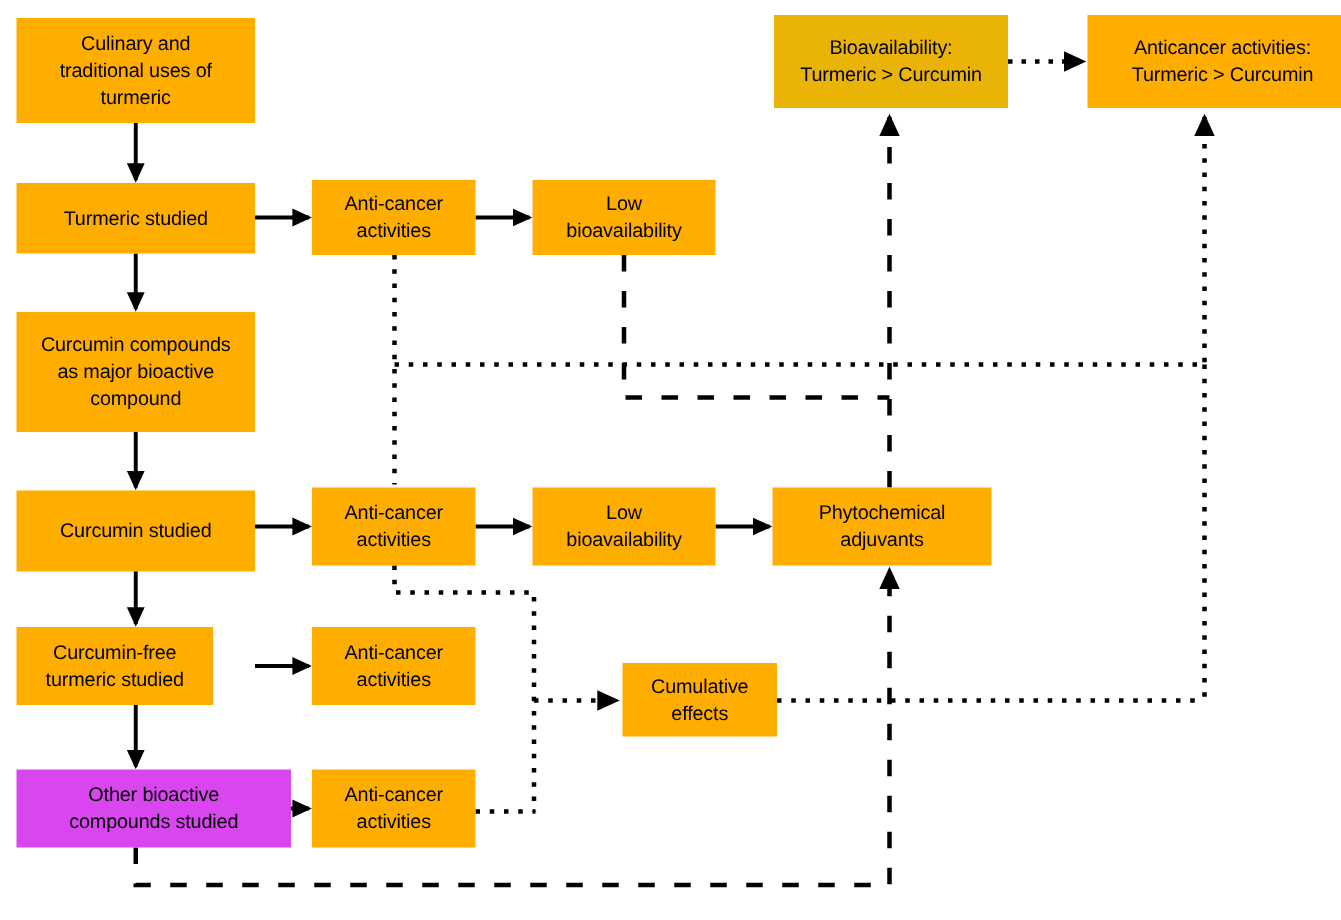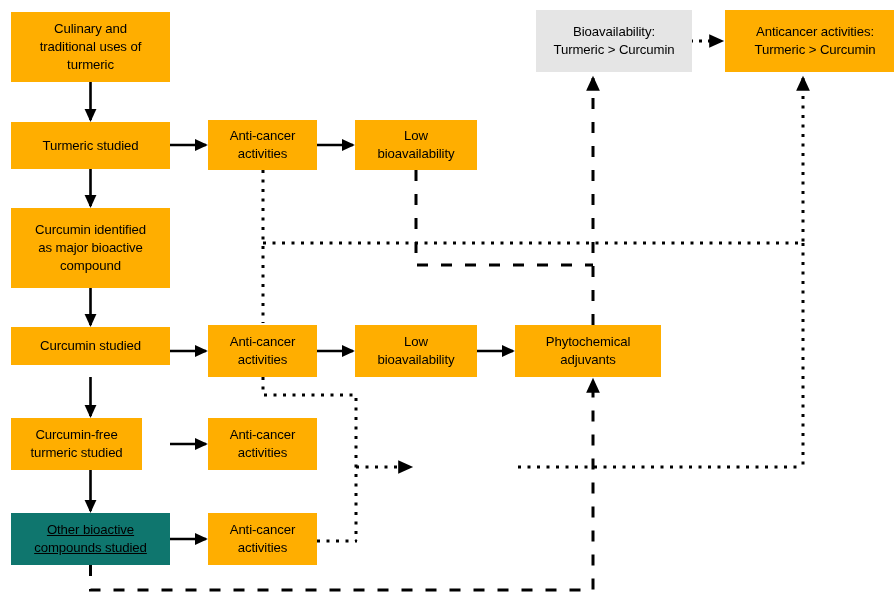--- a/index.html
+++ b/index.html
@@ -88,40 +88,42 @@
 
     <path d="M 593 325 L 593 78" stroke="#000" stroke-width="3" fill="none" stroke-dasharray="11 13" stroke-linecap="butt" marker-end="url(#ah)"></path>
 
     <path d="M 90.5 565 L 90.5 590 L 593 590 L 593 380" stroke="#000" stroke-width="3" fill="none" stroke-dasharray="11 13" stroke-linecap="butt" marker-end="url(#ah)"></path>
   </svg>
 
   <div class="node" style="left: 11px; top: 12px; width: 159px; height: 70px; background: rgb(255, 174, 0); color: rgb(0, 0, 0);">Culinary and
 traditional uses of
 turmeric</div>
   <div class="node" style="left: 11px; top: 122px; width: 159px; height: 47px; background: rgb(255, 174, 0); color: rgb(0, 0, 0);">Turmeric studied</div>
-  <div class="node" style="left: 11px; top: 208px; width: 159px; height: 80px; background: rgb(255, 174, 0); color: rgb(0, 0, 0);">Curcumin identified
+  <div class="node" style="left: 11px; top: 208px; width: 159px; height: 80px; background: rgb(255, 174, 0); color: rgb(0, 0, 0);">Curcumin compounds
 as major bioactive
 compound</div>
-  <div class="node" style="left: 11px; top: 327px; width: 159px; height: 38px; background: rgb(255, 174, 0); color: rgb(0, 0, 0);">Curcumin studied</div>
+  <div class="node" style="left: 11px; top: 327px; width: 159px; height: 54px; background: rgb(255, 174, 0); color: rgb(0, 0, 0);">Curcumin studied</div>
   <div class="node" style="left: 11px; top: 418px; width: 131px; height: 52px; background: rgb(255, 174, 0); color: rgb(0, 0, 0);">Curcumin-free
 turmeric studied</div>
-  <div class="node" style="left: 11px; top: 513px; width: 159px; height: 52px; background: #0f766e; color: rgb(0, 0, 0); text-decoration: underline;">Other bioactive
+  <div class="node" style="left: 11px; top: 513px; width: 183px; height: 52px; background: #d946ef; color: rgb(0, 0, 0);">Other bioactive
 compounds studied</div>
   <div class="node" style="left: 208px; top: 120px; width: 109px; height: 50px; background: rgb(255, 174, 0); color: rgb(0, 0, 0);">Anti-cancer
 activities</div>
   <div class="node" style="left: 208px; top: 325px; width: 109px; height: 52px; background: rgb(255, 174, 0); color: rgb(0, 0, 0);">Anti-cancer
 activities</div>
   <div class="node" style="left: 208px; top: 418px; width: 109px; height: 52px; background: rgb(255, 174, 0); color: rgb(0, 0, 0);">Anti-cancer
 activities</div>
   <div class="node" style="left: 208px; top: 513px; width: 109px; height: 52px; background: rgb(255, 174, 0); color: rgb(0, 0, 0);">Anti-cancer
 activities</div>
   <div class="node" style="left: 355px; top: 120px; width: 122px; height: 50px; background: rgb(255, 174, 0); color: rgb(0, 0, 0);">Low
 bioavailability</div>
   <div class="node" style="left: 355px; top: 325px; width: 122px; height: 52px; background: rgb(255, 174, 0); color: rgb(0, 0, 0);">Low
 bioavailability</div>
   <div class="node" style="left: 515px; top: 325px; width: 146px; height: 52px; background: rgb(255, 174, 0); color: rgb(0, 0, 0);">Phytochemical
 adjuvants</div>
-  <div class="node" style="left: 516px; top: 10px; width: 156px; height: 62px; background: #e5e5e5; color: rgb(0, 0, 0); margin-left: 20px;">Bioavailability:
+  <div class="node" style="left: 415px; top: 442px; width: 103px; height: 49px; background: rgb(255, 174, 0); color: rgb(0, 0, 0);">Cumulative
+effects</div>
+  <div class="node" style="left: 516px; top: 10px; width: 156px; height: 62px; background: #eab308; color: rgb(0, 0, 0);">Bioavailability:
 Turmeric &gt; Curcumin</div>
   <div class="node" style="left: 725px; top: 10px; width: 180px; height: 62px; background: rgb(255, 174, 0); color: rgb(0, 0, 0);">Anticancer activities:
 Turmeric &gt; Curcumin</div>
 
 </div>
 
 </body></html>

